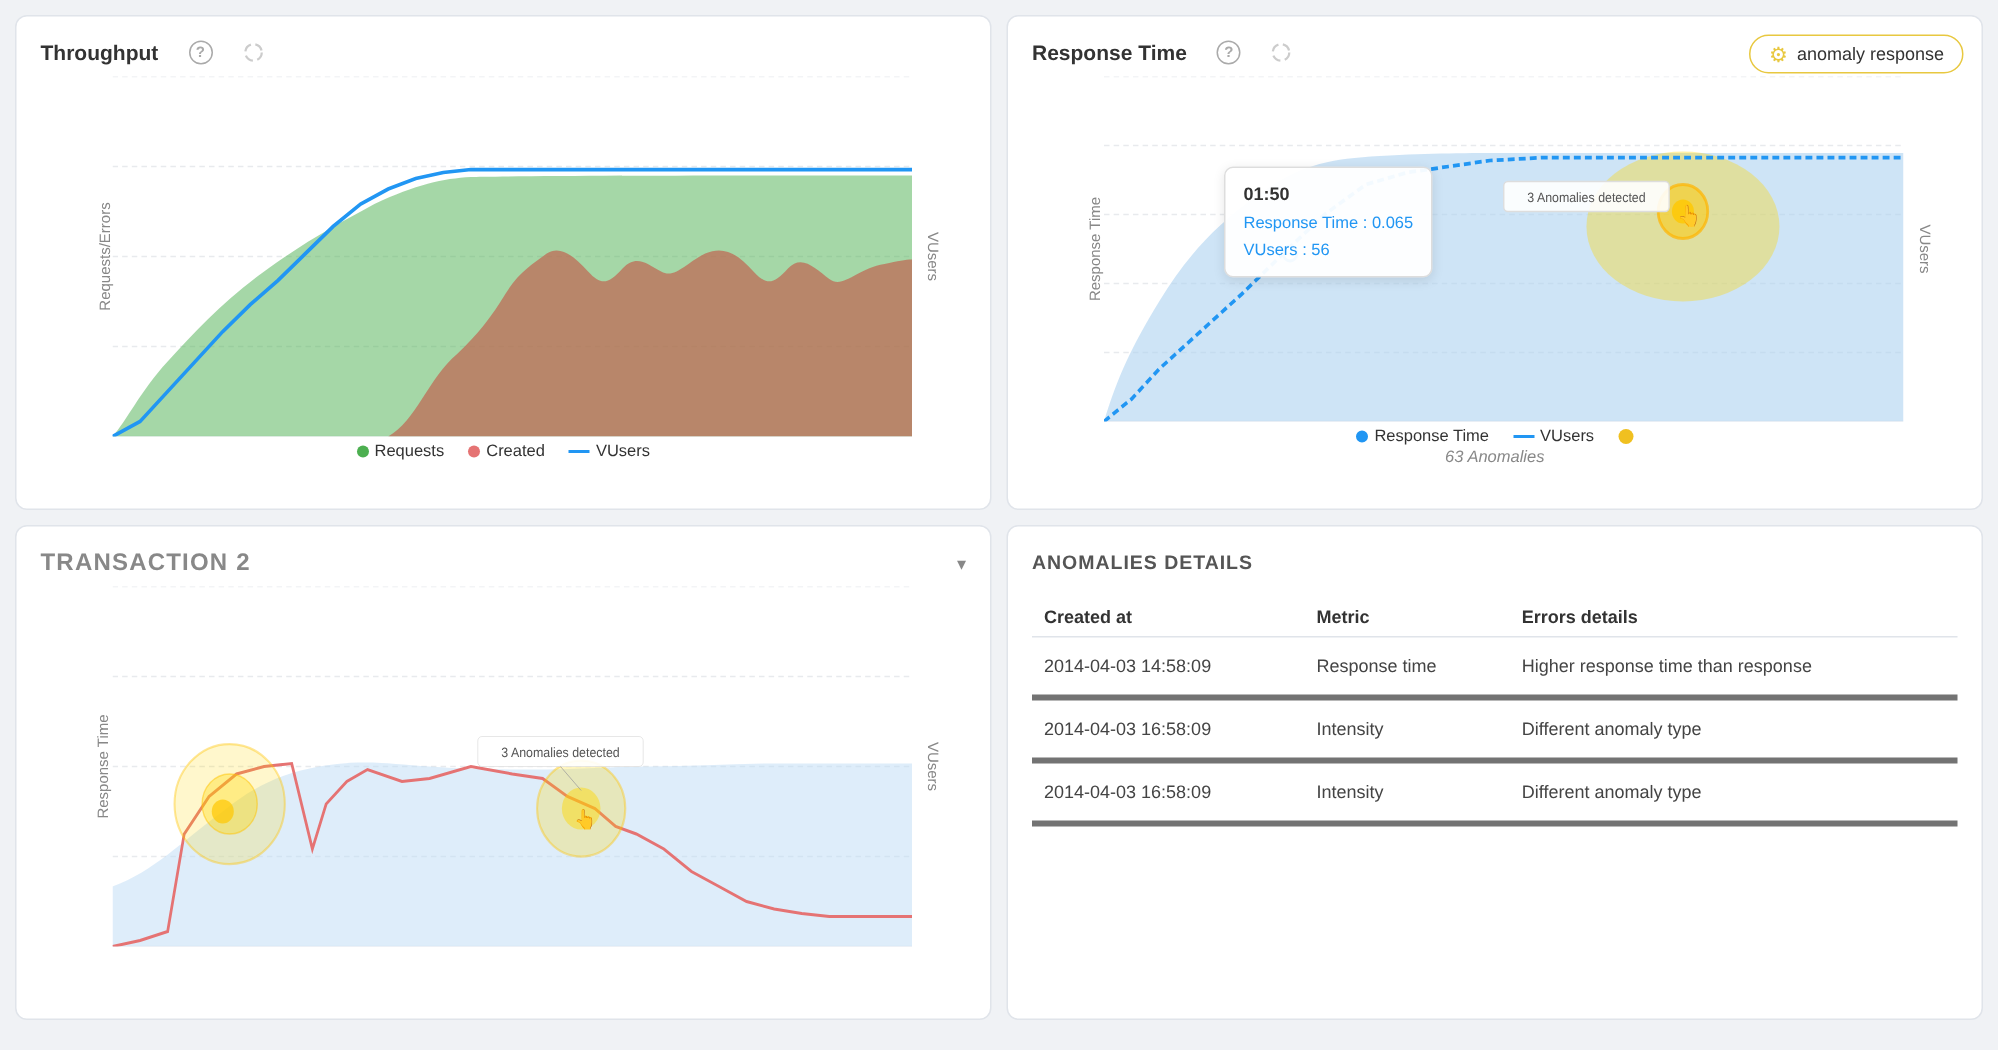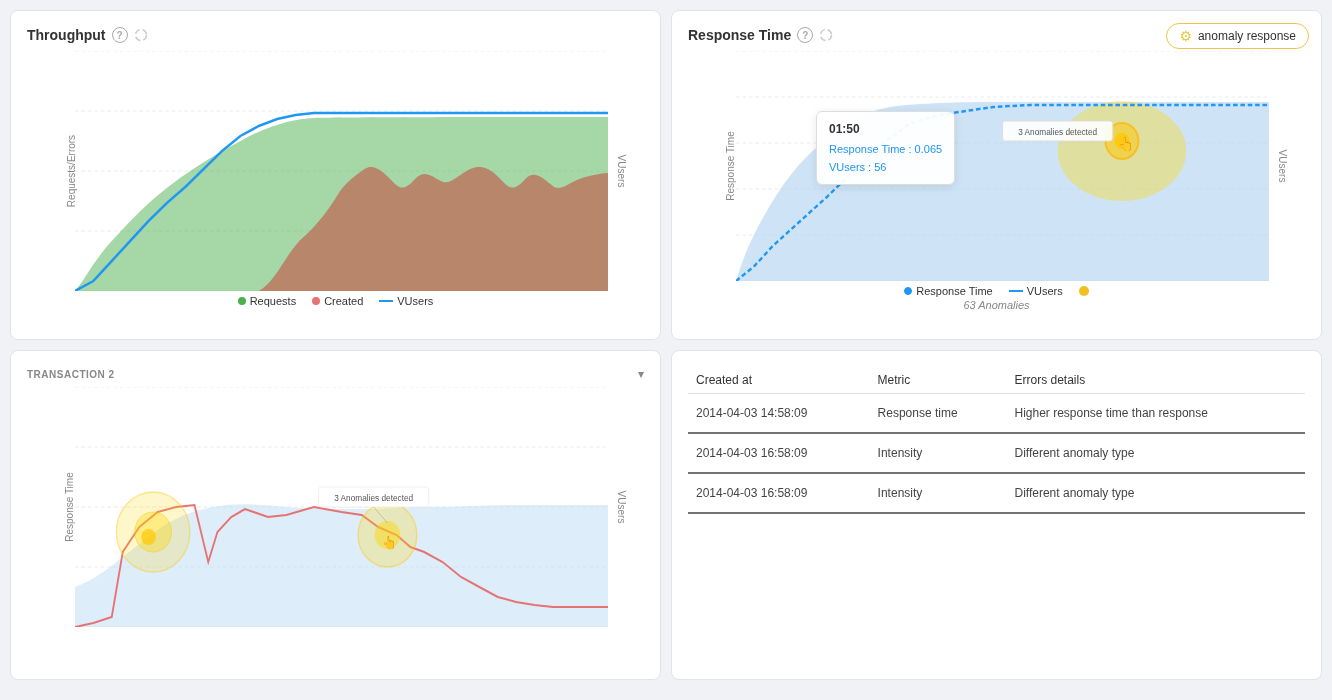--- a/index.html
+++ b/index.html
@@ -26,21 +26,21 @@
       padding: 16px 16px 10px;
       position: relative;
       overflow: hidden;
     }
     .card-title {
       font-size: 14px;
       font-weight: 600;
       color: #333;
       display: flex;
       align-items: center;
-      gap: 6px;
+      gap: 20px;
       margin-bottom: 8px;
     }
     .info-icon {
       width: 16px; height: 16px;
       border-radius: 50%;
       border: 1.5px solid #aaa;
       display: inline-flex; align-items: center; justify-content: center;
       font-size: 10px; color: #aaa; cursor: pointer;
     }
     .spinner-icon {
@@ -78,51 +78,51 @@
     }
     .legend-line {
       width: 14px; height: 2px;
     }
     
     .transaction-header {
       display: flex; align-items: center; justify-content: space-between;
       margin-bottom: 6px;
     }
     .transaction-title {
-      font-size: 10px;
+      font-size: 16px;
       font-weight: 600;
       color: #888;
       letter-spacing: 0.05em;
     }
     .chevron-icon { color: #888; cursor: pointer; }
     
     .anomalies-title {
       font-size: 13px;
       font-weight: 700;
       color: #555;
       letter-spacing: 0.05em;
       margin-bottom: 16px;
     }
     .anomalies-table {
       width: 100%;
       border-collapse: collapse;
     }
     .anomalies-table th {
       text-align: left;
-      font-weight: 400;
+      font-weight: 700;
       font-size: 12px;
       color: #333;
       padding: 6px 8px;
       border-bottom: 1px solid #e0e4ea;
     }
     .anomalies-table td {
       padding: 12px 8px;
       font-size: 12px;
       color: #444;
-      border-bottom: 2px solid #737373;
+      border-bottom: 4px solid #737373;
     }
     .tooltip-box {
       background: rgba(255,255,255,0.95);
       border: 1px solid #ddd;
       border-radius: 6px;
       padding: 8px 12px;
       font-size: 11px;
       line-height: 1.6;
       box-shadow: 0 2px 8px rgba(0,0,0,0.1);
     }
@@ -372,20 +372,21 @@
 
         <rect x="265" y="100" width="120" height="20" rx="3" fill="rgba(255,255,255,0.9)" stroke="#ddd" stroke-width="0.5"></rect>
         <text x="325" y="114" text-anchor="middle" font-size="9" fill="#555">3 Anomalies detected</text>
 
         <line x1="325" y1="120" x2="340" y2="136" stroke="#999" stroke-width="0.5"></line>
       </svg>
     </div>
   </div>
 
   <div class="card">
+    <div class="anomalies-title">ANOMALIES DETAILS</div>
     <table class="anomalies-table">
       <thead>
         <tr>
           <th>Created at</th>
           <th>Metric</th>
           <th>Errors details</th>
         </tr>
       </thead>
       <tbody id="anomalies-tbody">
       <tr>

